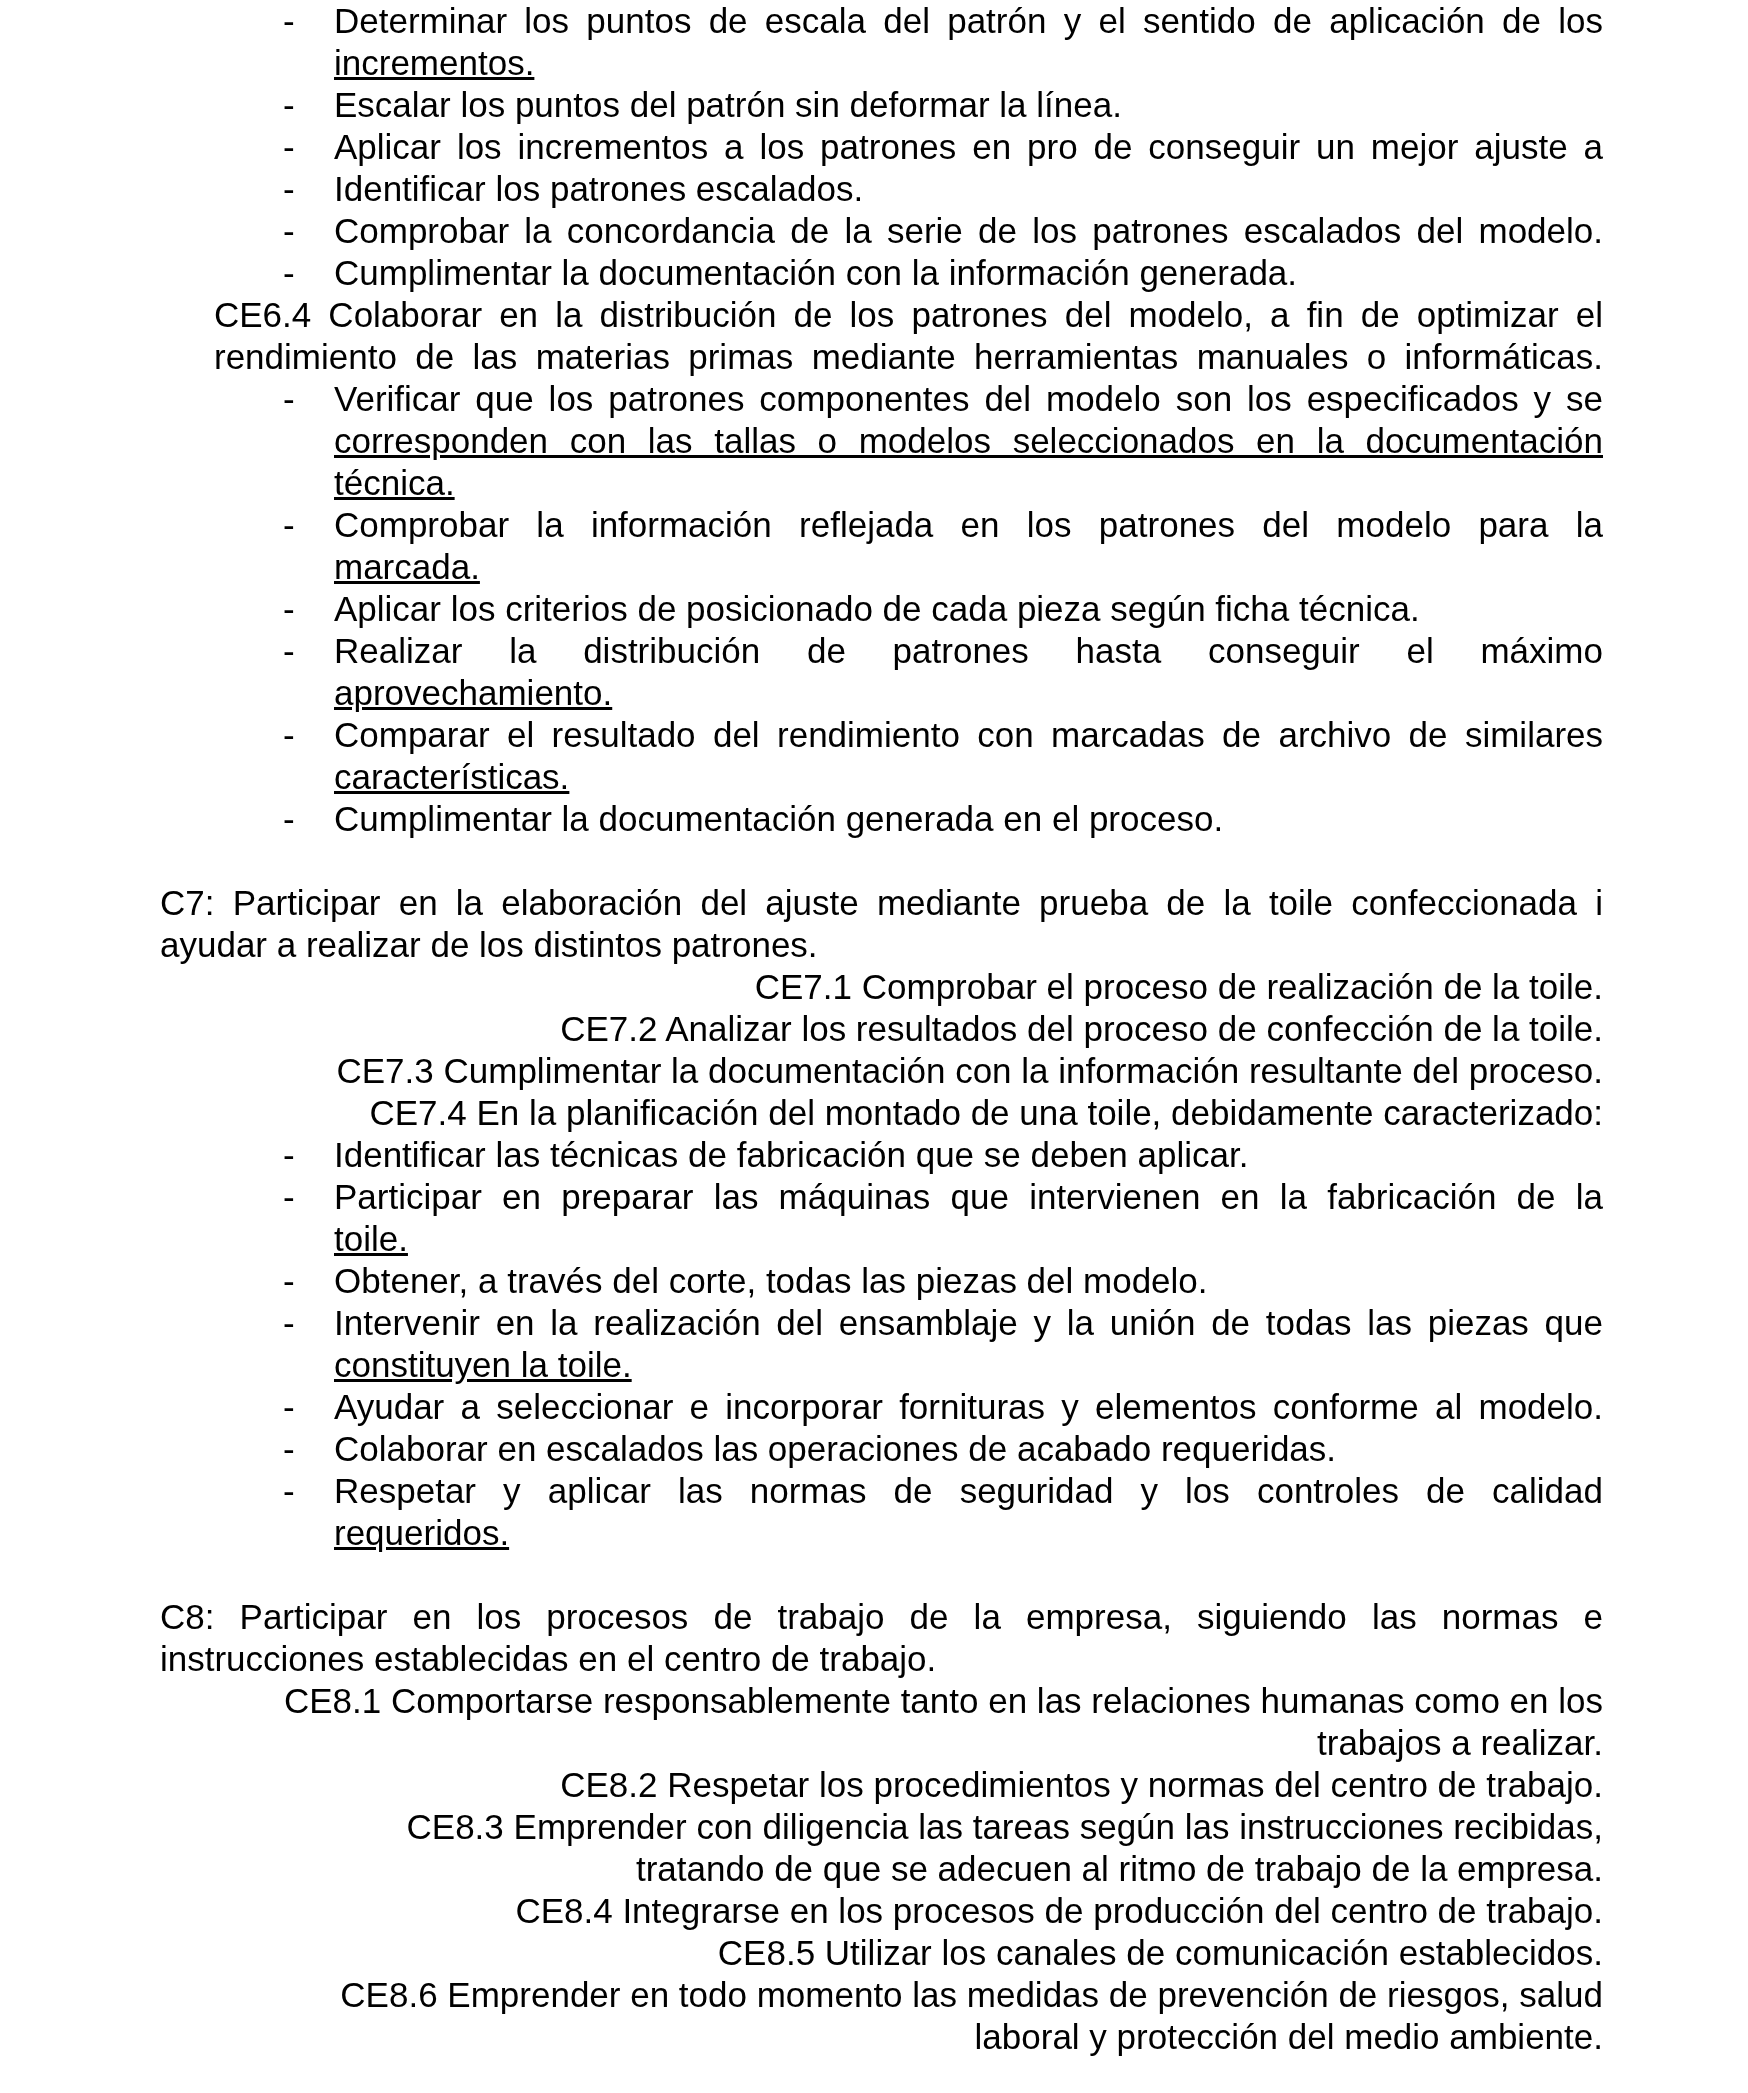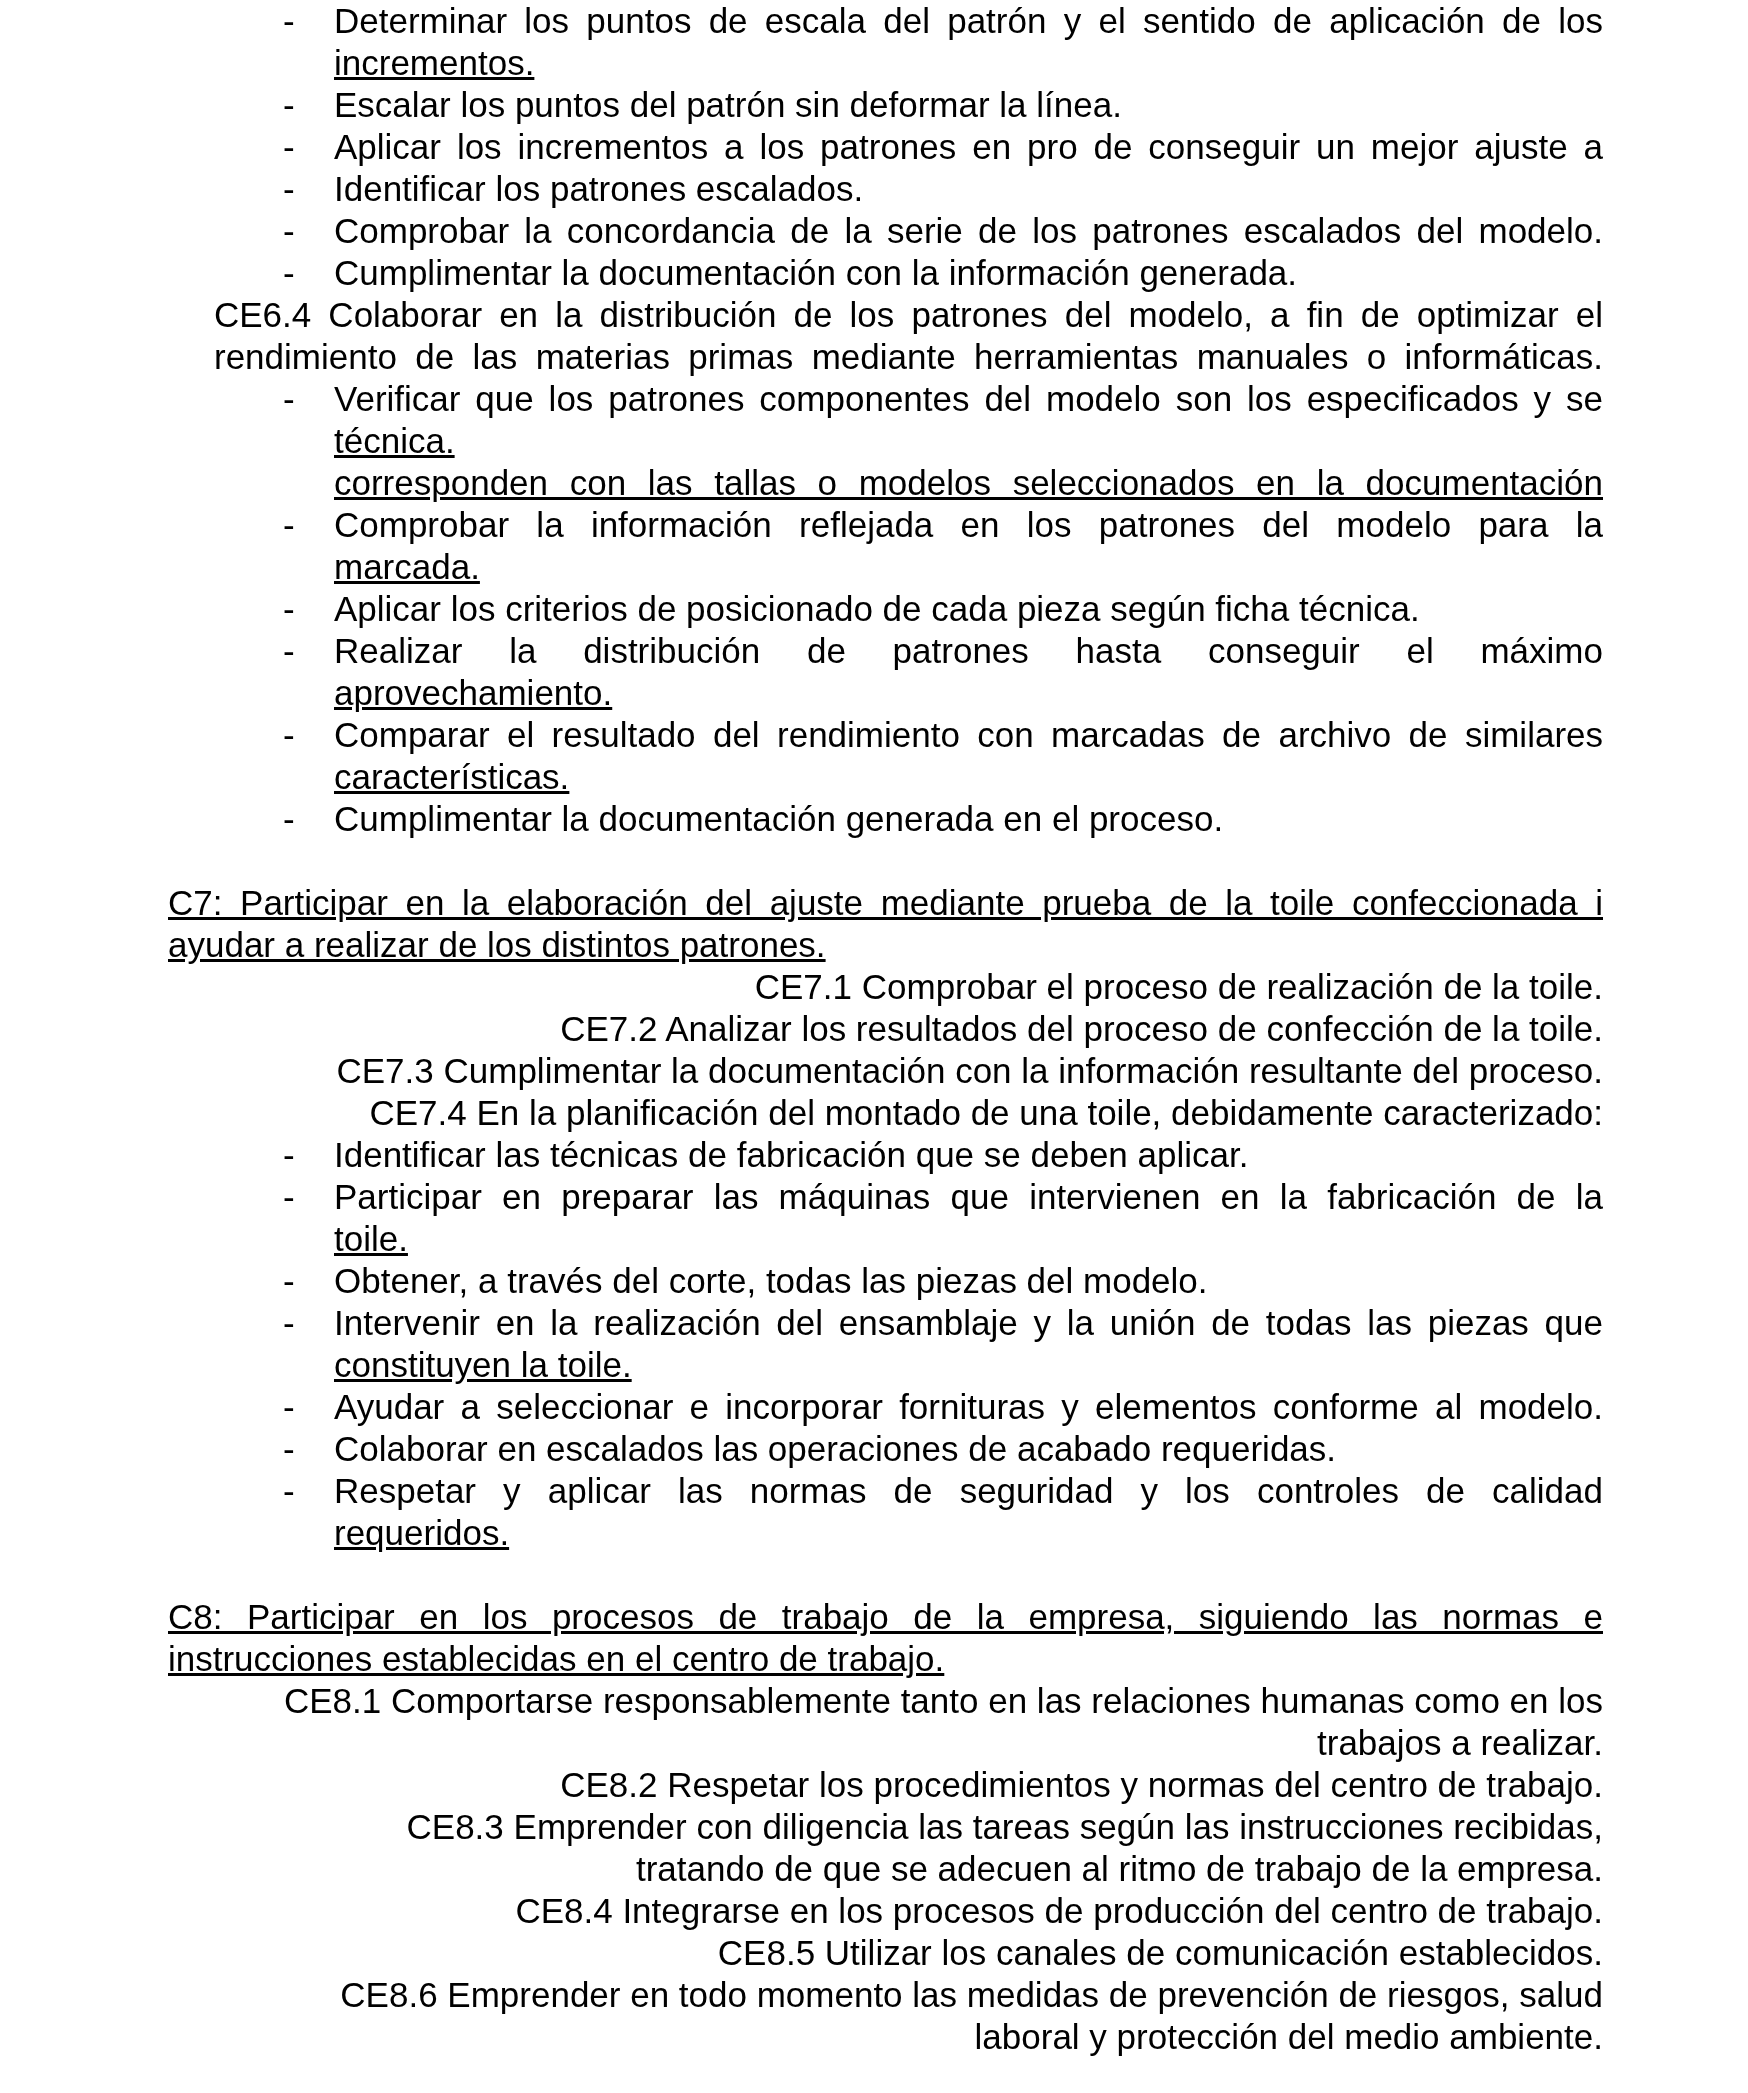--- a/index.html
+++ b/index.html
@@ -16,21 +16,21 @@
     left:156px;
     top:0px;
     width:1447px;
     font-size:35px;
     line-height:42px;
     color:#000000;
     font-weight:400;
   }
   .line{height:42px;white-space:pre;}
   .line.fill{white-space:normal;text-align:justify;text-align-last:justify;}
-  .c{margin-left:12px;text-decoration:underline;}
+  .c{margin-left:4px;}
   .ce{margin-left:58px;text-align:right;}
   .bullet-first{position:relative;margin-left:127px;padding-left:51px;}
   .bullet-first .dash{position:absolute;left:0;top:0;}
   .bullet-cont{margin-left:178px;text-decoration:underline;}
   .spacer{height:42px;}
 </style>
 </head>
 <body>
 
 <div class="page">
@@ -38,22 +38,22 @@
       <div class="line bullet-first fill"><span class="dash">-</span><span>Determinar los puntos de escala del patrón y el sentido de aplicación de los</span></div>
       <div class="line bullet-cont">incrementos.</div>
       <div class="line bullet-first"><span class="dash">-</span><span>Escalar los puntos del patrón sin deformar la línea.</span></div>
       <div class="line bullet-first fill"><span class="dash">-</span><span>Aplicar los incrementos a los patrones en pro de conseguir un mejor ajuste a</span></div>
       <div class="line bullet-first"><span class="dash">-</span><span>Identificar los patrones escalados.</span></div>
       <div class="line bullet-first fill"><span class="dash">-</span><span>Comprobar la concordancia de la serie de los patrones escalados del modelo.</span></div>
       <div class="line bullet-first"><span class="dash">-</span><span>Cumplimentar la documentación con la información generada.</span></div>
       <div class="line ce fill">CE6.4 Colaborar en la distribución de los patrones del modelo, a fin de optimizar el</div>
       <div class="line ce fill">rendimiento de las materias primas mediante herramientas manuales o informáticas.</div>
       <div class="line bullet-first fill"><span class="dash">-</span><span>Verificar que los patrones componentes del modelo son los especificados y se</span></div>
+      <div class="line bullet-cont fill">corresponden con las tallas o modelos seleccionados en la documentación</div>
       <div class="line bullet-cont">técnica.</div>
-      <div class="line bullet-cont fill">corresponden con las tallas o modelos seleccionados en la documentación</div>
       <div class="line bullet-first fill"><span class="dash">-</span><span>Comprobar la información reflejada en los patrones del modelo para la</span></div>
       <div class="line bullet-cont">marcada.</div>
       <div class="line bullet-first"><span class="dash">-</span><span>Aplicar los criterios de posicionado de cada pieza según ficha técnica.</span></div>
       <div class="line bullet-first fill"><span class="dash">-</span><span>Realizar la distribución de patrones hasta conseguir el máximo</span></div>
       <div class="line bullet-cont">aprovechamiento.</div>
       <div class="line bullet-first fill"><span class="dash">-</span><span>Comparar el resultado del rendimiento con marcadas de archivo de similares</span></div>
       <div class="line bullet-cont">características.</div>
       <div class="line bullet-first"><span class="dash">-</span><span>Cumplimentar la documentación generada en el proceso.</span></div>
       <div class="spacer"></div>
       <div class="line c fill">C7: Participar en la elaboración del ajuste mediante prueba de la toile confeccionada i</div>

